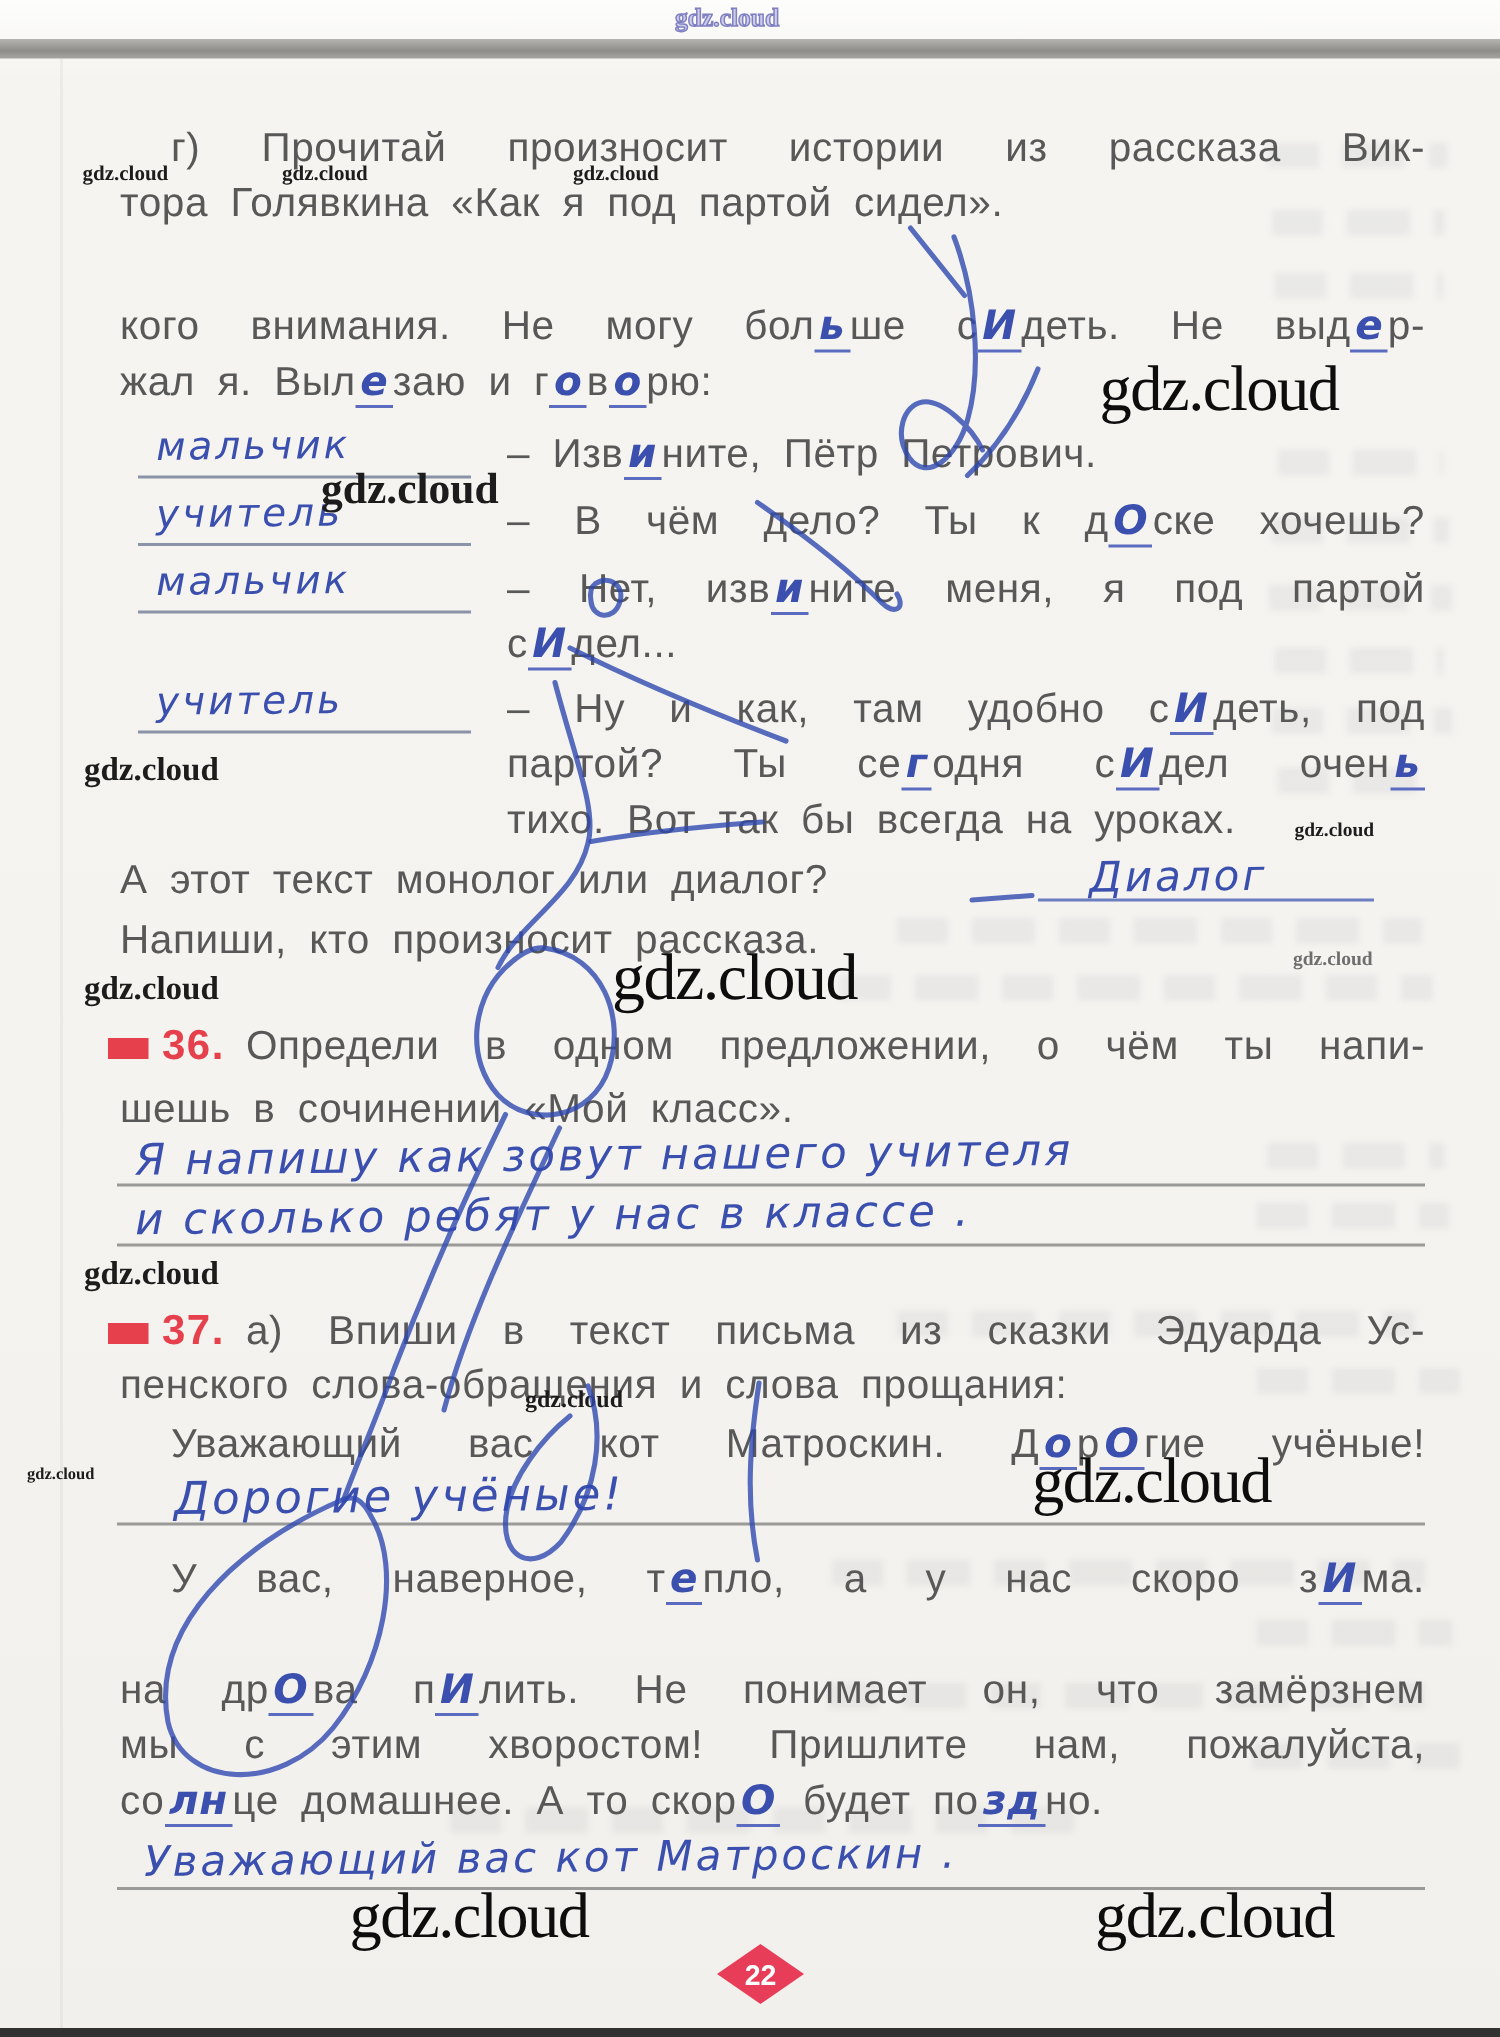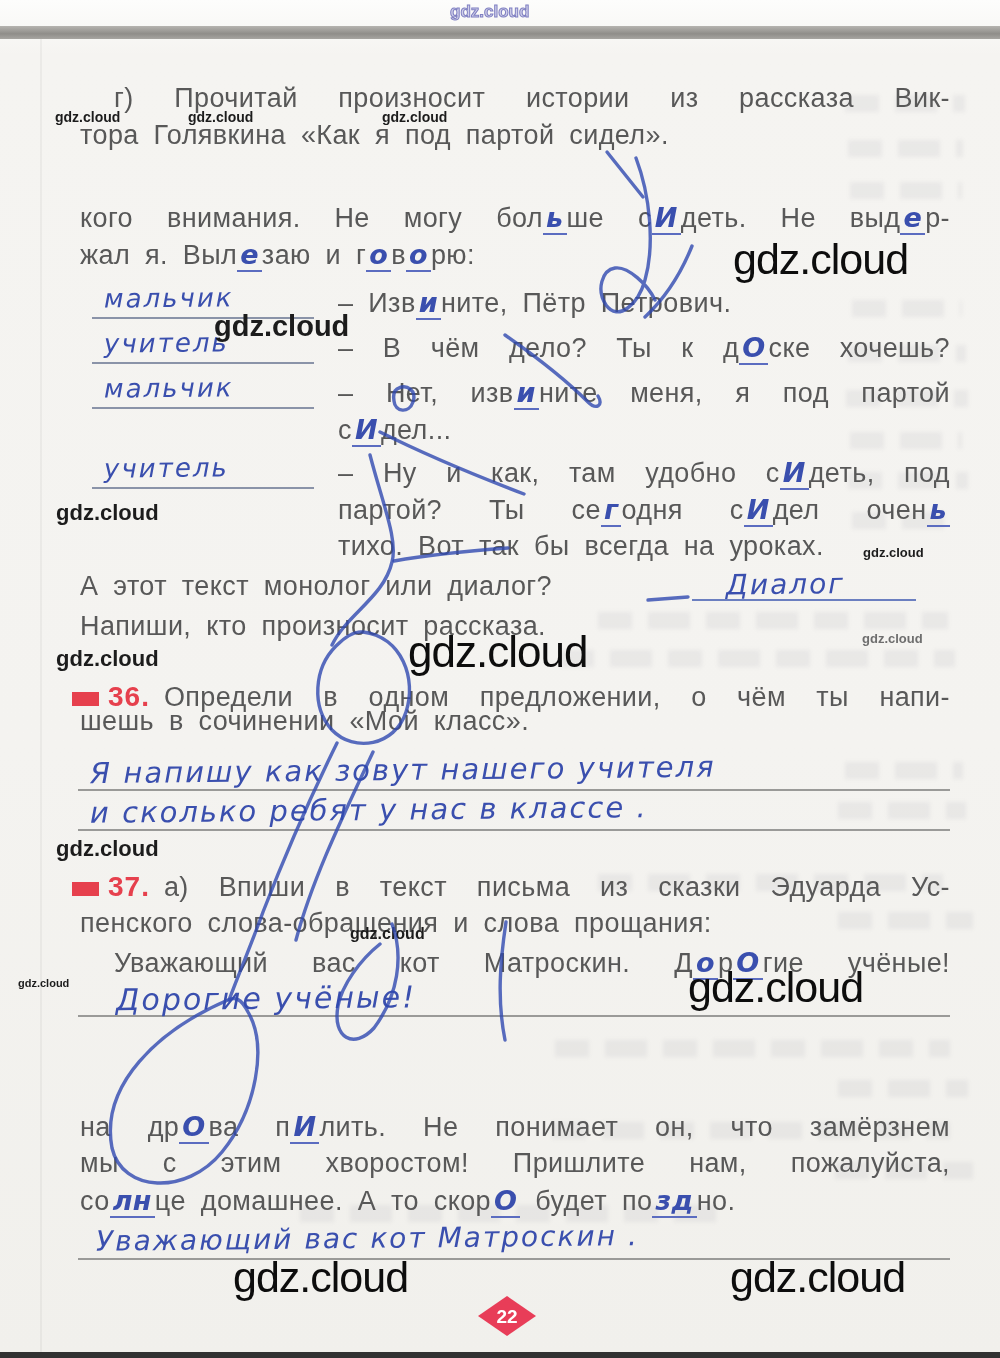--- a/index.html
+++ b/index.html
@@ -29,21 +29,21 @@
   .dlabel{position:absolute;left:92px;width:222px;height:34px;border-bottom:2px solid #8a93a8;z-index:3;}
   .dlabel .hw{font-size:26px;padding-left:12px;}
   .ansrow{position:absolute;left:78px;width:872px;height:36px;border-bottom:2px solid #9a9a98;z-index:3;}
   .ansrow .hw{font-size:29px;padding-left:12px;}
   .qline{position:absolute;left:692px;width:224px;height:31px;border-bottom:2px solid #6b7fc0;z-index:3;}
   .qline .hw{font-size:28px;padding-left:34px;}
   
   .bullet{display:inline-block;width:27px;height:14px;background:#e6404d;margin-right:9px;}
   .tnum{color:#e6404d;font-weight:bold;font-size:28px;margin-right:14px;letter-spacing:1px;margin-top:20px;}
   
-  .wm{position:absolute;font-weight:600;color:#1c1c1c;z-index:4;letter-spacing:0;line-height:1;}
+  .wm{position:absolute;font-weight:600;color:#1c1c1c;z-index:4;letter-spacing:0;line-height:1;font-family:Liberation Serif, serif;}
   .wm.big{font-weight:500;color:#0d0d0d;letter-spacing:-1px;}
   .wm.gray{color:#6e6e6e;}
   .wm.outline{color:#cfcfe9;-webkit-text-stroke:1px #8080c2;font-weight:bold;}
   
   .ghost{position:absolute;height:17px;filter:blur(2px);opacity:.5;z-index:1;
     background:repeating-linear-gradient(90deg,rgba(100,100,118,.16) 0 34px,transparent 34px 50px,
       rgba(100,100,118,.16) 50px 92px,transparent 92px 108px);}
   
   #pen{position:absolute;left:0;top:0;z-index:5;pointer-events:none;}
   
@@ -117,32 +117,33 @@
   <div class="pl just dtxt" style="top:493px">партой? Ты се<span class="ins">г</span>одня с<span class="ins">И</span>дел очен<span class="ins">ь</span></div>
   <div class="pl dtxt" style="top:530px">тихо. Вот так бы всегда на уроках.</div>
 
   <div class="pl" style="top:570px">А этот текст монолог или диалог?</div>
   <div class="qline" style="top:568px"><span class="hw">Диалог</span></div>
   <div class="pl" style="top:610px">Напиши, кто произносит рассказа.</div>
 
   <div class="pl just" style="top:680px;left:72px;width:878px">
     <span class="bullet"></span><span class="tnum">36.</span><span>Определи в одном предложении, о чём ты напи-</span>
   </div>
-  <div class="pl" style="top:705px">шешь в сочинении «Мой класс».</div>
+  <div class="pl" style="top:723px">шешь в сочинении «Мой класс».</div>
 
   <div class="ansrow" style="top:753px"><span class="hw">Я напишу как зовут нашего учителя</span></div>
   <div class="ansrow" style="top:793px"><span class="hw">и сколько ребят у нас в классе .</span></div>
 
   <div class="pl just" style="top:870px;left:72px;width:878px">
     <span class="bullet"></span><span class="tnum">37.</span><span>а) Впиши в текст письма из сказки Эдуарда Ус-</span>
   </div>
   <div class="pl" style="top:907px">пенского слова-обращения и слова прощания:</div>
 
   <div class="pl just indent" style="top:946px">Уважающий вас кот Матроскин. Д<span class="ins">о</span>р<span class="ins">О</span>гие учёные!</div>
   <div class="ansrow" style="top:981px;height:34px"><span class="hw" style="font-size:30px;padding-left:38px">Дорогие учёные!</span></div>
+  <div class="pl just indent" style="top:1036px">У вас, наверное, т<span class="ins">е</span>пло, а у нас скоро з<span class="ins">И</span>ма.</div>
   <div class="pl just" style="top:1110px">на др<span class="ins">О</span>ва п<span class="ins">И</span>лить. Не понимает он, что замёрзнем</div>
   <div class="pl just" style="top:1147px">мы с этим хворостом! Пришлите нам, пожалуйста,</div>
   <div class="pl" style="top:1184px">со<span class="ins">лн</span>це домашнее. А то скор<span class="ins">О</span> будет по<span class="ins">зд</span>но.</div>
   <div class="ansrow" style="top:1222px"><span class="hw" style="font-size:28px;padding-left:18px">Уважающий вас кот Матроскин .</span></div>
 
   <svg id="pen" width="1000" height="1358" viewBox="0 0 1000 1358">
     <g fill="none" stroke="#2f49b0" stroke-opacity="0.8" stroke-width="3.4" stroke-linecap="round">
       <path d="M 607 152 L 643 197"></path>
       <path d="M 636 158 C 650 195, 655 245, 645 280 C 638 305, 618 322, 606 305 C 596 290, 602 270, 615 268 C 628 266, 648 285, 655 300"></path>
       <path d="M 692 246 C 680 276, 663 300, 645 317"></path>

